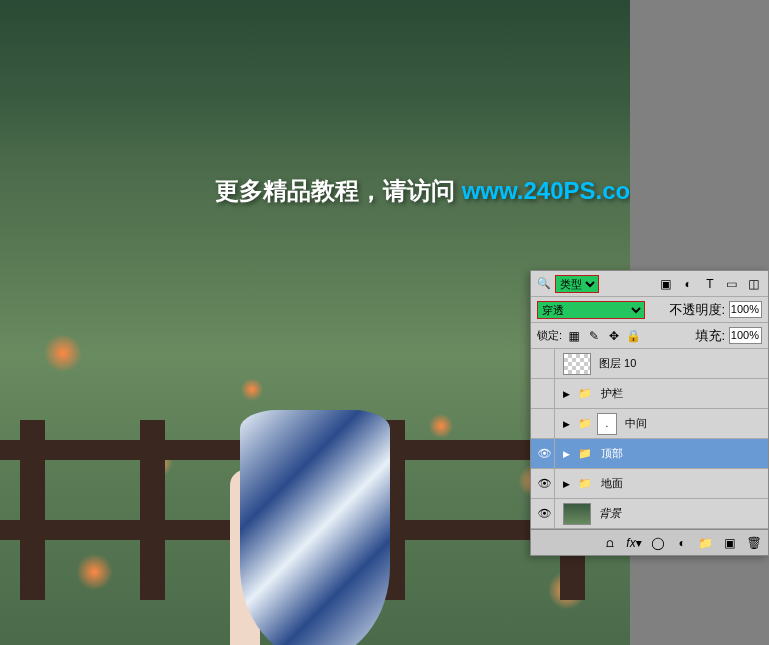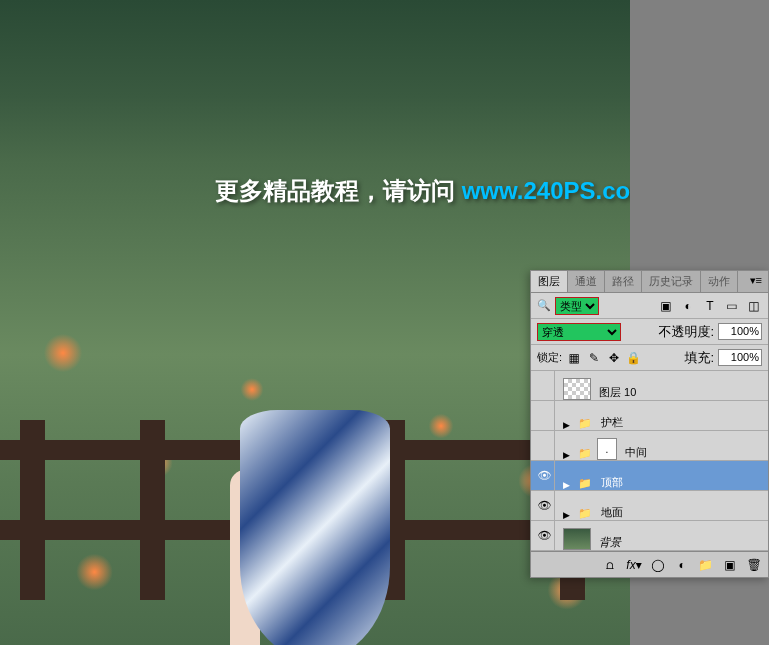--- a/index.html
+++ b/index.html
@@ -133,38 +133,38 @@
     }
     .filter-icons { display: flex; gap: 6px; margin-left: auto; }
     .small-icon {
       width: 16px; height: 16px;
       display: inline-flex; align-items: center; justify-content: center;
       cursor: pointer;
       font-size: 12px;
     }
     .opacity-label { font-size: 13px; }
     .pct-box {
-      width: 44px;
+      width: 33px;
       height: 17px;
       background: #fff;
       border: 1px solid #888;
       text-align: right;
       padding-right: 2px;
       font-size: 11px;
       line-height: 15px;
     }
     .lock-icons { display: flex; gap: 4px; }
 
     .layers {
       max-height: 180px;
       overflow: hidden;
     }
     .layer {
       display: flex;
-      align-items: flex-end;
+      align-items: center;
       border-bottom: 1px solid #aaa;
       height: 30px;
       padding: 0 4px;
       gap: 4px;
     }
     .layer.selected { background: #6a9ad4; color: #fff; }
     .eye {
       width: 20px;
       height: 30px;
       display: flex;
@@ -238,45 +238,37 @@
   <div class="person">
     <div class="arm"></div>
     <div class="dress"></div>
   </div>
   <div class="watermark">
     <span>更多精品教程，请访问 </span><a>www.240PS.com</a>
   </div>
 </div>
 
 <div class="panel">
-  <div class="tabs">
-    <div class="tab active">图层</div>
-    <div class="tab">通道</div>
-    <div class="tab">路径</div>
-    <div class="tab">历史记录</div>
-    <div class="tab">动作</div>
-    <div class="tab-menu">▾≡</div>
-  </div>
 
   <div class="row">
     <span class="type-icon">🔍</span>
     <select>
       <option>类型</option>
     </select>
     <div class="filter-icons">
       <span class="small-icon">▣</span>
       <span class="small-icon">◐</span>
       <span class="small-icon">T</span>
       <span class="small-icon">▭</span>
       <span class="small-icon">◫</span>
     </div>
   </div>
 
   <div class="row">
-    <select style="width:84px">
+    <select style="width:108px">
       <option>穿透</option>
     </select>
     <span style="margin-left:auto" class="opacity-label">不透明度:</span>
     <div class="pct-box">100%</div>
   </div>
 
   <div class="row">
     <span>锁定:</span>
     <div class="lock-icons">
       <span class="small-icon">▦</span>

